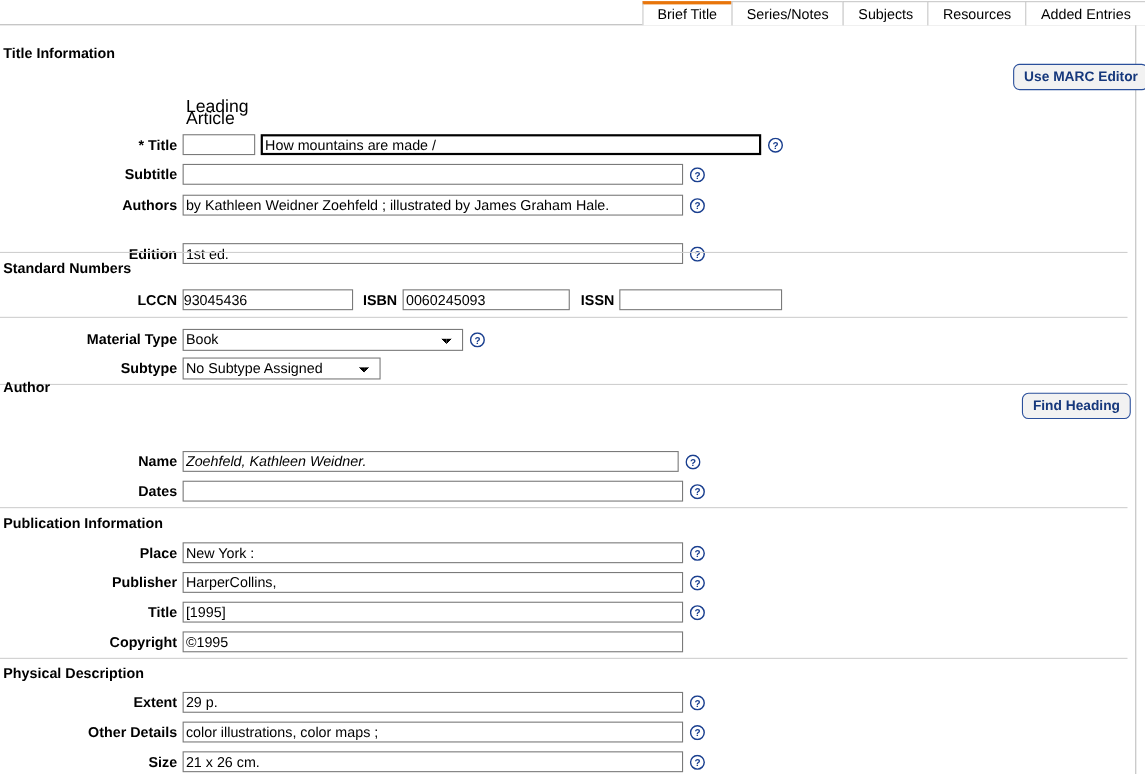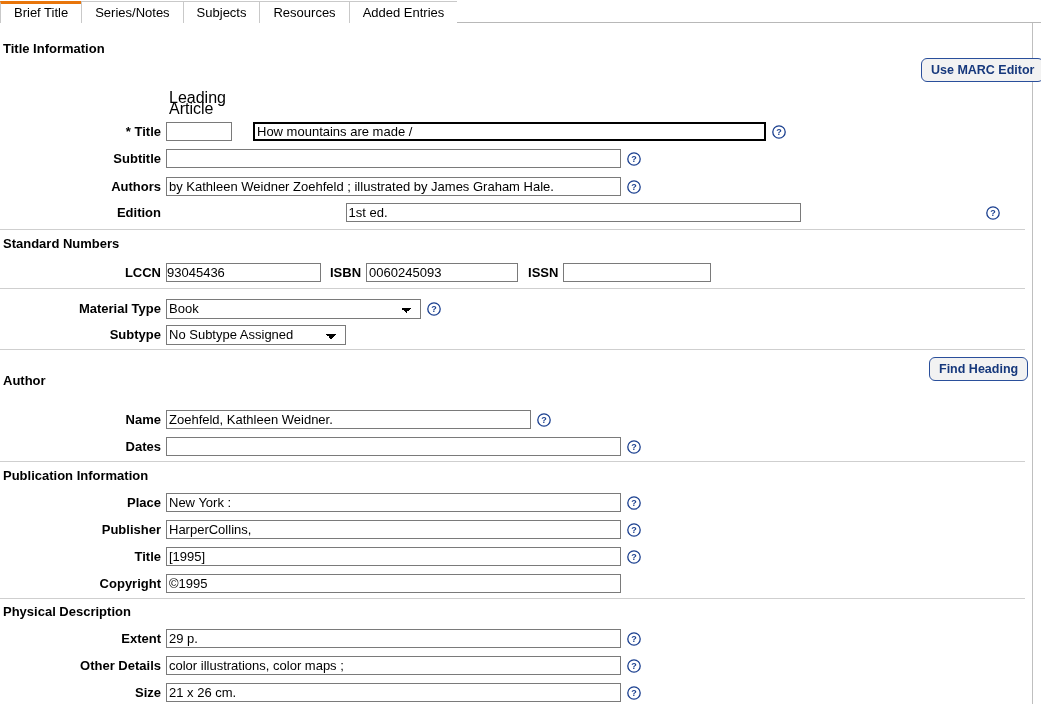--- a/index.html
+++ b/index.html
@@ -16,20 +16,21 @@
     overflow: hidden;
     position: relative;
   }
 
   
   .tabbar {
     position: relative;
     height: 23px;
     border-bottom: 1px solid #b8b8b8;
     display: flex;
+    justify-content: flex-end;
     align-items: flex-end;
     box-sizing: border-box;
   }
   .tab {
     font-size: 13px;
     color: #000;
     padding: 3px 13px 4px 13px;
     border-left: 1px solid #c9c9c9;
     border-right: 1px solid #c9c9c9;
     border-top: 1px solid #c9c9c9;
@@ -165,21 +166,21 @@
   <button class="btn abs" style="left:921px;top:35px;">Use MARC Editor</button>
 
   <div class="abs tiny" style="left:169px;top:69px;line-height:11px;">
     <span>Leading</span><br>
     <span>Article</span>
   </div>
 
   <div class="row abs" style="left:0;top:95px;width:1000px;">
     <div class="lbl">* Title</div>
     <input class="txt" style="width: 66px;" type="text" value="">
-    <input class="txt focused" style="width: 513px; margin-left: 21px;" type="text" value="How mountains are made /">
+    <input class="txt focused" style="width: 455px; margin-left: 5px;" type="text" value="How mountains are made /">
     <span class="help">
       <svg width="14" height="14" viewBox="0 0 14 14">
           <circle cx="7" cy="7" r="6.2" fill="none" stroke="#1a3f8f" stroke-width="1.3"></circle>
           <text x="7" y="10.4" font-size="9" font-family="Liberation Sans, sans-serif" font-weight="bold" fill="#1a3f8f" text-anchor="middle">?</text>
         </svg>
     </span>
   </div>
 
   <div class="row abs" style="left:0;top:122px;width:1000px;">
     <div class="lbl">Subtitle</div>
@@ -196,21 +197,21 @@
     <div class="lbl">Authors</div>
     <input class="txt" style="width: 455px;" type="text" value="by Kathleen Weidner Zoehfeld ; illustrated by James Graham Hale.">
     <span class="help">
       <svg width="14" height="14" viewBox="0 0 14 14">
           <circle cx="7" cy="7" r="6.2" fill="none" stroke="#1a3f8f" stroke-width="1.3"></circle>
           <text x="7" y="10.4" font-size="9" font-family="Liberation Sans, sans-serif" font-weight="bold" fill="#1a3f8f" text-anchor="middle">?</text>
         </svg>
     </span>
   </div>
 
-  <div class="row abs" style="left:0;top:176px;width:1000px;justify-content:space-between;">
+  <div class="row abs" style="left:0;top:194px;width:1000px;">
     <div class="lbl">Edition</div>
     <input class="txt" style="width: 455px;" type="text" value="1st ed.">
     <span class="help">
       <svg width="14" height="14" viewBox="0 0 14 14">
           <circle cx="7" cy="7" r="6.2" fill="none" stroke="#1a3f8f" stroke-width="1.3"></circle>
           <text x="7" y="10.4" font-size="9" font-family="Liberation Sans, sans-serif" font-weight="bold" fill="#1a3f8f" text-anchor="middle">?</text>
         </svg>
     </span>
   </div>
 
@@ -246,29 +247,29 @@
 
   <div class="row abs" style="left:0;top:298px;width:1000px;">
     <div class="lbl">Subtype</div>
     <select class="sel" style="width:180px;">
       <option>No Subtype Assigned</option>
     </select>
   </div>
 
   <hr class="hr abs" style="left:0;top:326px;">
 
-  <div class="abs" style="left:0;top:350px;text-align:center;">
+  <div class="abs" style="left:0;top:321px;text-align:center;">
     <span class="section-head">Author</span>
   </div>
 
   <button class="btn abs" style="left:929px;top:334px;">Find Heading</button>
 
   <div class="row abs" style="left:0;top:383px;width:1000px;">
     <div class="lbl">Name</div>
-    <input class="txt" style="width: 365px;" type="text" value="Zoehfeld, Kathleen Weidner.">
+    <input class="txt" style="width: 451px; font-style: italic;" type="text" value="Zoehfeld, Kathleen Weidner.">
     <span class="help">
       <svg width="14" height="14" viewBox="0 0 14 14">
           <circle cx="7" cy="7" r="6.2" fill="none" stroke="#1a3f8f" stroke-width="1.3"></circle>
           <text x="7" y="10.4" font-size="9" font-family="Liberation Sans, sans-serif" font-weight="bold" fill="#1a3f8f" text-anchor="middle">?</text>
         </svg>
     </span>
   </div>
 
   <div class="row abs" style="left:0;top:410px;width:1000px;">
     <div class="lbl">Dates</div>

